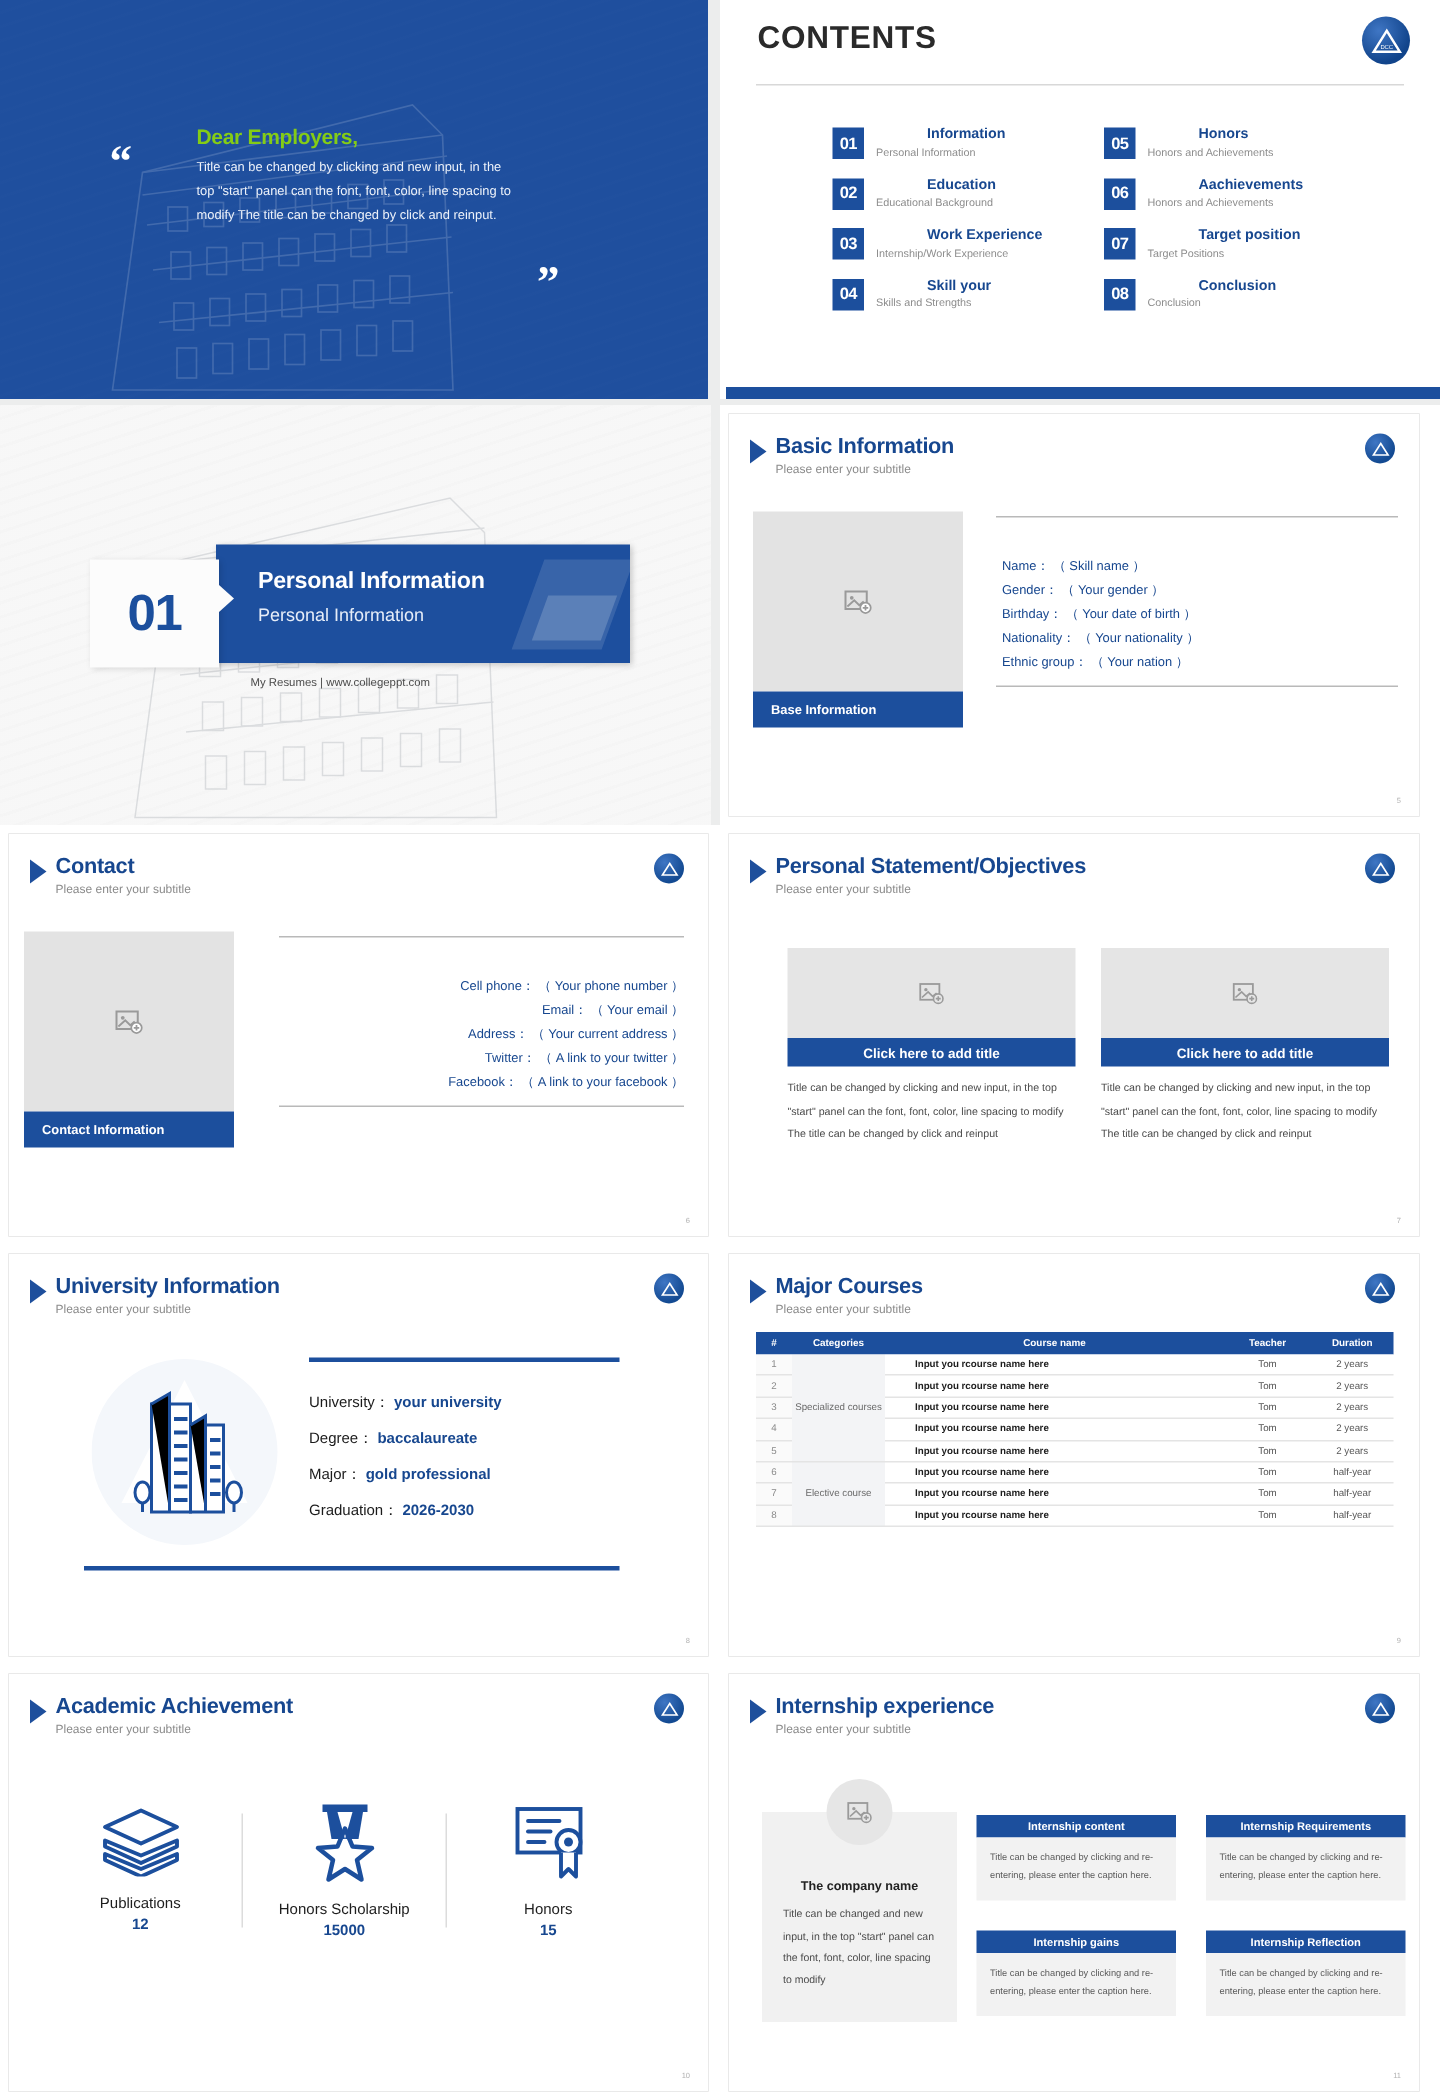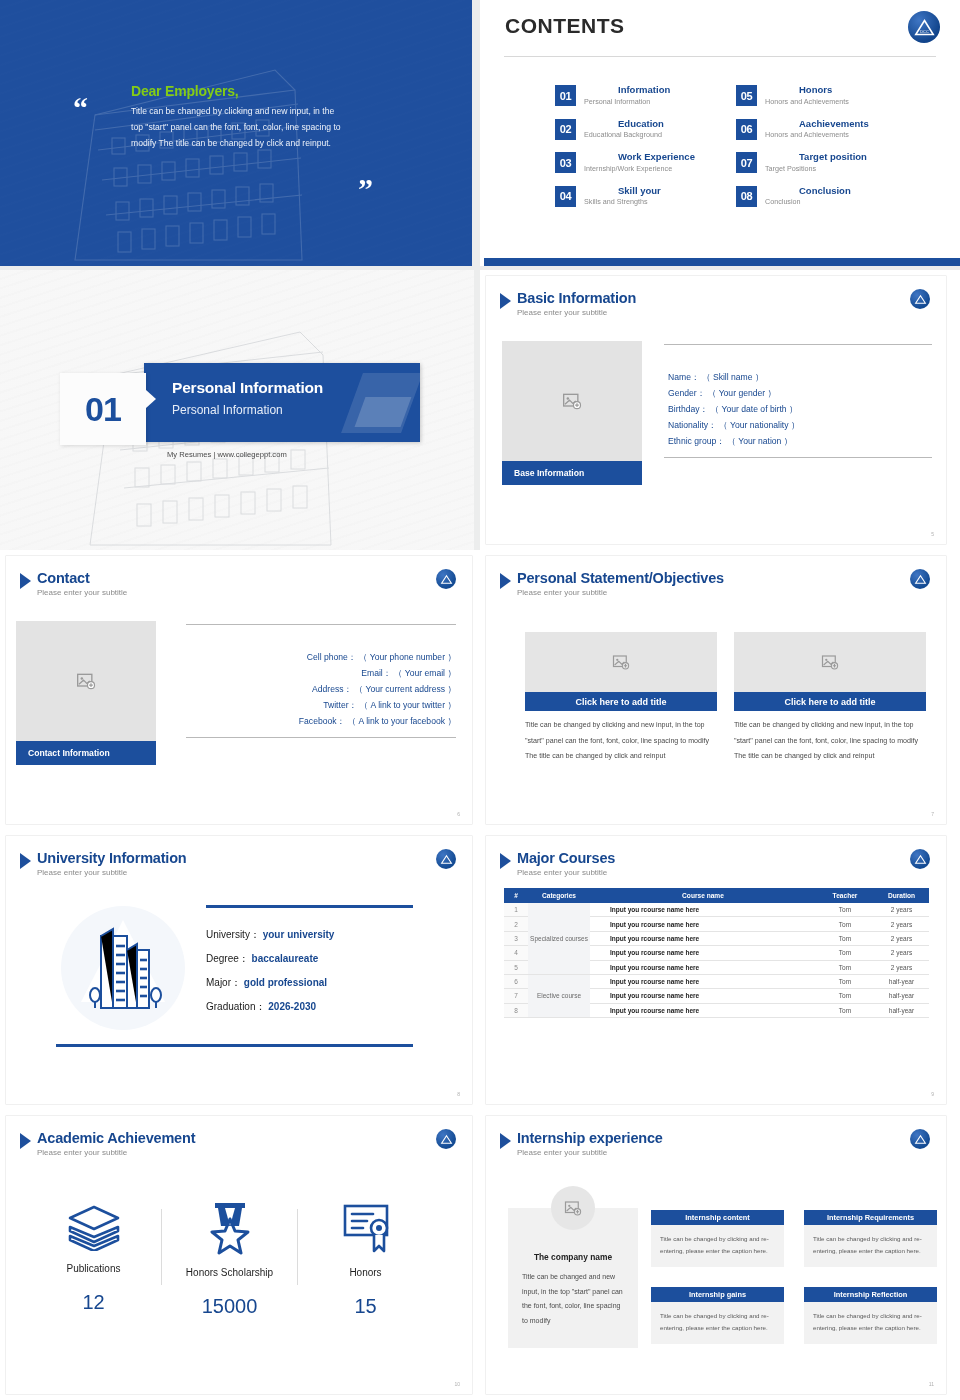--- a/index.html
+++ b/index.html
@@ -139,21 +139,21 @@
   table.courses th { background: #1c4f9d; color: #fff; font-weight: bold; font-size: 6.6px; padding: 4px 2px; }
   table.courses td { border-bottom: 1px solid #e4e4e4; padding: 3.2px 2px; color: #555; text-align: center; background: #fff; }
   table.courses td.cname { text-align: left; padding-left: 20px; font-weight: bold; color: #1c1c1c; }
   table.courses td.cat { background: #f3f4f6; color: #6a6a6a; }
   table.courses td.idx { background: #fafafa; color: #8a8a8a; }
 
   
   .ach { position: absolute; display: flex; align-items: flex-start; }
   .ach .cell { width: 115px; text-align: center; }
   .ach .cell .lbl { font-size: 10px; color: #1e1e1e; margin-top: 8px; }
-  .ach .cell .val { font-size: 20px; font-weight: normal; color: #17478f; margin-top: 17px; }
+  .ach .cell .val { font-size: 10px; font-weight: bold; color: #17478f; margin-top: 3px; }
   .ach .divider { width: 1px; height: 76px; background: #dcdcdc; margin: 8px 10px 0; }
 
   
   .comp { position: absolute; background: #f1f1f1; }
   .comp .avatar { position: absolute; left: 50%; top: -22px; transform: translateX(-50%); width: 44px; height: 44px; border-radius: 50%; background: #e6e6e6;
                   display: flex; align-items: center; justify-content: center; }
   .comp .cname { position: absolute; left: 0; right: 0; top: 44px; text-align: center; font-size: 8.4px; font-weight: bold; color: #222; }
   .comp .cbody { position: absolute; left: 14px; right: 12px; top: 62px; font-size: 7px; color: #4b4b4b; line-height: 2.1; }
   .icard { position: absolute; }
   .icard .ih { background: #1c4f9d; color: #fff; font-size: 7.4px; font-weight: bold; height: 15px; display: flex; align-items: center; justify-content: center; }

